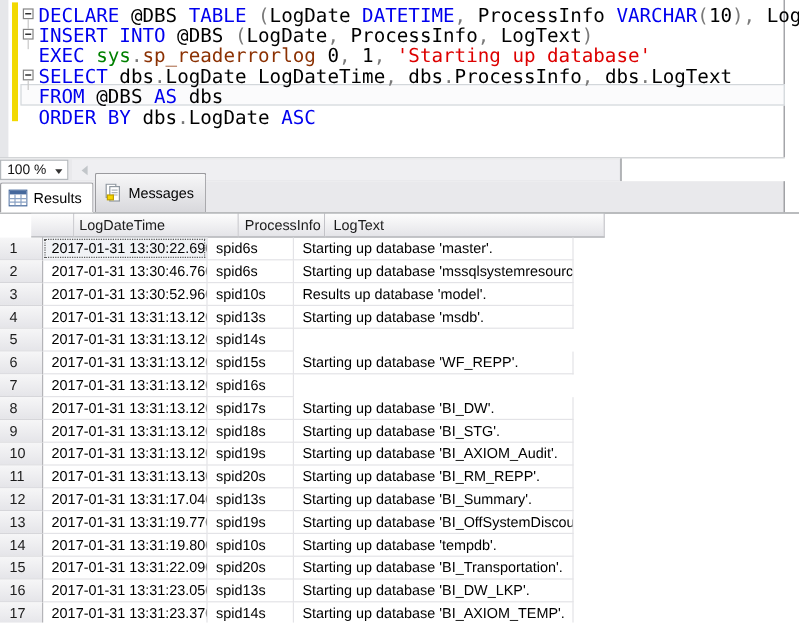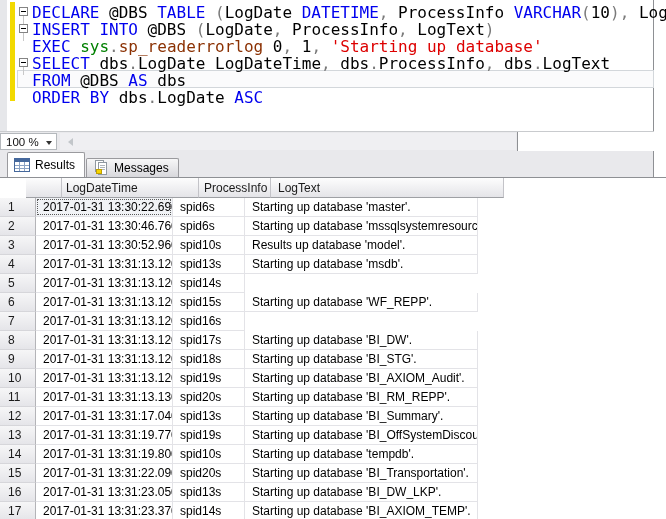--- a/index.html
+++ b/index.html
@@ -31,22 +31,22 @@
   #zoombar{position:absolute;left:0;top:132px;width:518px;height:19px;background:#E9E9EC;border-right:1px solid #8E9094;box-sizing:border-box;}
   #zoom-combo{position:absolute;left:0;top:1px;width:57px;height:17px;background:#fff;border:1px solid #B4B8BC;box-sizing:border-box;
               display:flex;align-items:center;font-size:11.5px;color:#111;padding-left:5px;cursor:default;}
   #zoom-caret{position:absolute;right:4px;top:7px;width:0;height:0;border-left:3.5px solid transparent;border-right:3.5px solid transparent;border-top:4px solid #333;}
   #hscroll{position:absolute;left:60px;top:1px;right:1px;height:17px;background:#EFEFF2;}
   #hscroll-left{position:absolute;left:2px;top:0;width:16px;height:17px;display:flex;align-items:center;justify-content:center;}
   #hscroll-left span{width:0;height:0;border-top:4px solid transparent;border-bottom:4px solid transparent;border-right:5px solid #C2C6CA;}
 
   
   #tabstrip{position:absolute;left:0;top:151px;width:654px;height:26px;background:#E9E9EC;border-right:1px solid #8E9094;box-sizing:border-box;
-            display:flex;align-items:flex-end;padding-left:7px;}
-  .tab{display:flex;align-items:center;gap:5px;height:19px;padding:0 9px 0 6px;margin-right:1px;font-size:12px;color:var(--tab-text,#000);
+            display:flex;align-items:flex-end;padding-left:0;}
+  .tab{display:flex;align-items:center;gap:5px;height:33px;padding:0 9px 0 6px;margin-right:1px;font-size:12px;color:var(--tab-text,#000);
        background:linear-gradient(#F7F7F8,#D8D8DC);border:1px solid #9A9A9E;border-bottom:none;border-radius:2px 2px 0 0;box-sizing:border-box;cursor:default;}
   .tab.active{background:#fff;height:25px;position:relative;z-index:2;}
   .tabicon{width:16px;height:16px;flex:none;display:block;}
 
   
   #grid{position:absolute;left:0;top:177px;width:666px;height:342px;background:#fff;border-top:1px solid #8E9094;box-sizing:content-box;overflow:hidden;}
   #ghead{display:flex;height:20px;padding-left:26px;}
   .hc{background:linear-gradient(#FDFDFD,#E4E4E8);border-right:1px solid #C3C3C8;border-bottom:1px solid #9EA0A4;
       box-sizing:border-box;display:flex;align-items:center;font-size:12px;color:#1B1B1B;white-space:nowrap;overflow:hidden;cursor:default;}
   #corner{width:36px;}

